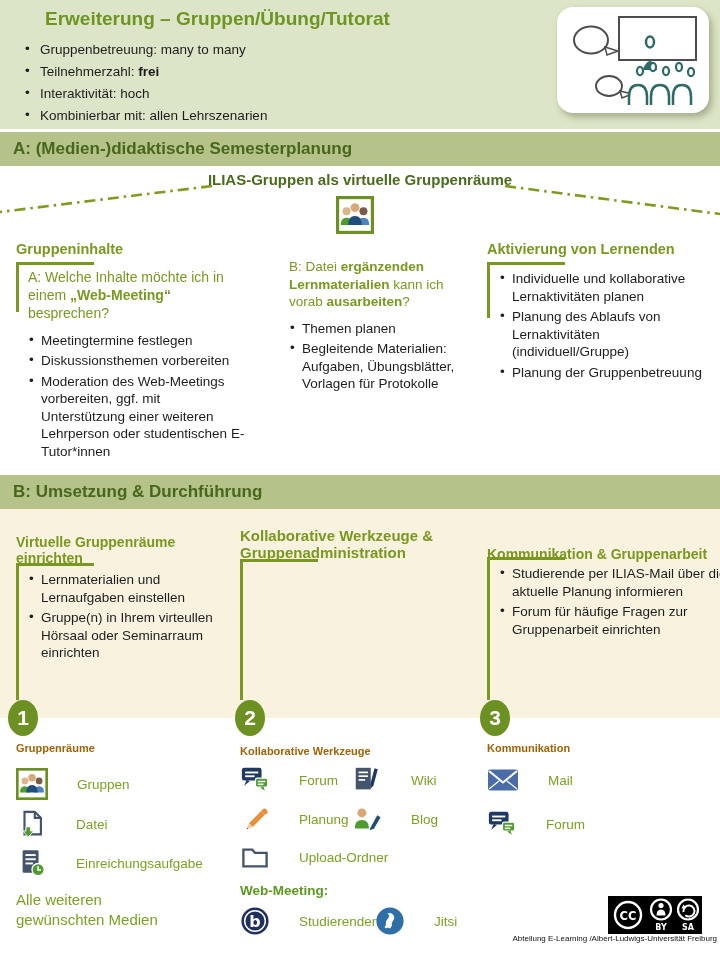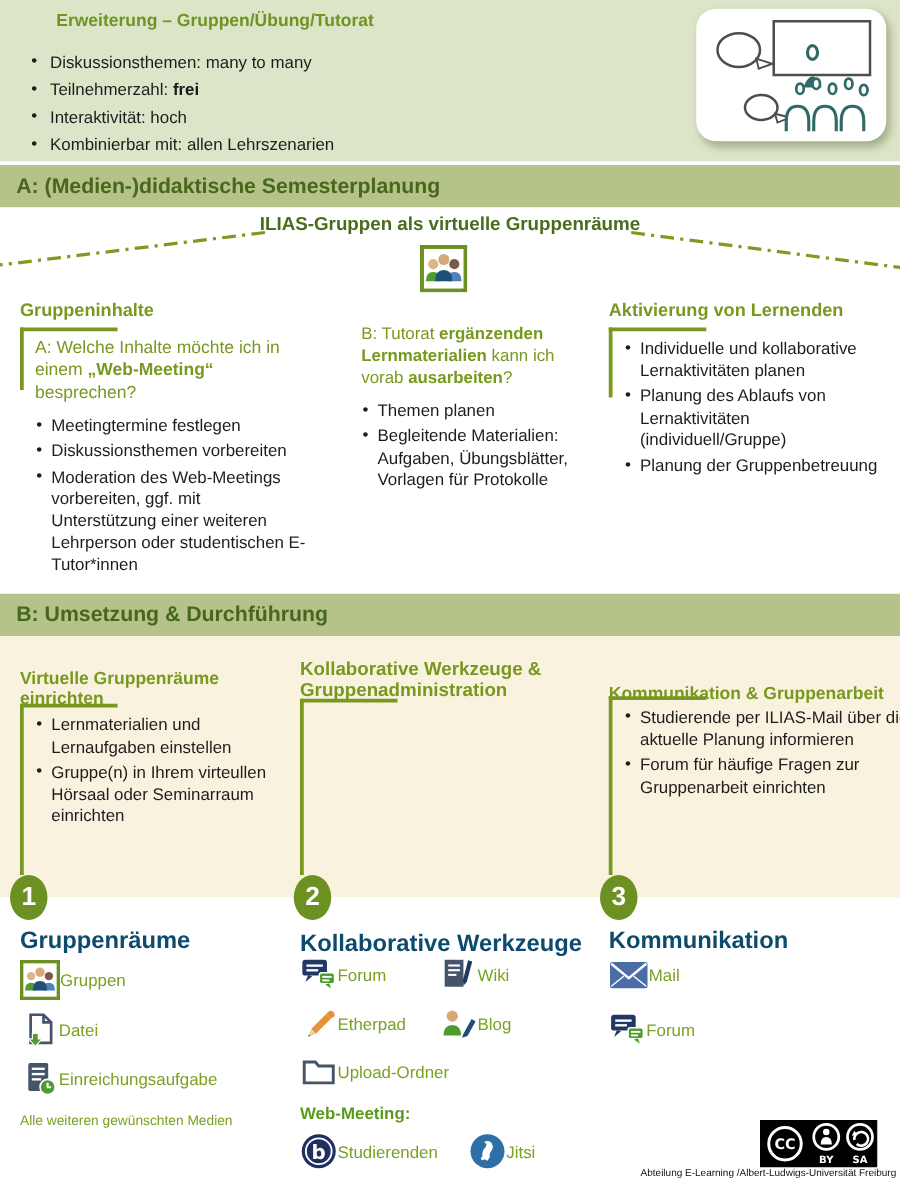--- a/index.html
+++ b/index.html
@@ -2,21 +2,21 @@
 <html><head>
 <meta charset="utf-8">
 <style>
   html,body{margin:0;padding:0}
   body{width:720px;height:960px;position:relative;background:#fff;
        font-family:"Liberation Sans",sans-serif;color:#1d1d1d;overflow:hidden}
   .abs{position:absolute}
 
   
   #hdr{left:0;top:0;width:720px;height:129px;background:#dde5c8}
-  #hdr h1{margin:0;position:absolute;left:45px;top:8px;font-size:14px;font-weight:bold;color:#6f9421}
+  #hdr h1{margin:0;position:absolute;left:45px;top:8px;font-size:19px;font-weight:bold;color:#6f9421}
   #hdr ul{list-style:none;margin:0;padding:0;position:absolute;left:25px;top:42px;font-size:13.5px}
   #hdr li{position:relative;padding-left:15px;margin-bottom:7px}
   #hdr li::before{content:"•";position:absolute;left:0;top:-1px}
   #scene{left:557px;top:7px;width:152px;height:106px;background:#fff;border-radius:16px;
          box-shadow:3px 4px 7px rgba(90,100,60,.45)}
   #scene svg{width:100%;height:100%}
 
   
   .bar{left:0;width:720px;height:34px;background:#b5c289;color:#47671c;font-weight:bold;
        font-size:17px;line-height:34px;padding-left:13px;box-sizing:border-box}
@@ -48,25 +48,25 @@
   #b3{left:487px;top:22px;width:232px}
   #b1 .bracket{position:absolute;left:0;top:44px;width:197px}
   #b2 .bracket{position:absolute;left:0;top:47px;width:235px}
   #b3 .bracket{position:absolute;left:0;top:26px;width:229px}
   .step{position:absolute;width:30px;height:36px;border-radius:50%;background:#6d9023;color:#fff;
         font-weight:bold;font-size:21px;display:flex;align-items:center;justify-content:center;z-index:3}
   #step1{left:8px;top:191px}#step2{left:235px;top:191px}#step3{left:480px;top:191px}
 
   
   #tools{left:0;top:718px;width:720px;height:242px;background:#fff}
-  .thead{position:absolute;color:#0c4a6e;font-weight:bold;font-size:19px}
+  .thead{position:absolute;color:#a16207;font-weight:bold;font-size:11px}
   #th1{left:16px;top:24px}#th2{left:240px;top:27px}#th3{left:487px;top:24px}
-  .itm{position:absolute;display:flex;align-items:center;gap:0;color:#7aa122;font-size:13.5px}
+  .itm{position:absolute;display:flex;align-items:center;gap:29px;color:#7aa122;font-size:13.5px}
   .itm svg{flex:none}
-  .note{position:absolute;color:#7aa122;font-size:11px;line-height:1.35}
+  .note{position:absolute;color:#7aa122;font-size:15px;line-height:1.35}
   #webmeet{position:absolute;left:240px;top:165px;color:#5c9a1e;font-weight:bold;font-size:13.5px}
   #ccbadge{left:608px;top:178px;width:94px;height:38px}
   #credit{right:3px;top:216px;font-size:8px;color:#111;white-space:nowrap}
   b{font-weight:bold}
 </style>
 </head>
 <body>
 
 <svg width="0" height="0" style="position:absolute">
   <defs>
@@ -154,21 +154,21 @@
       <path d="M72 98 v-8 q0-12 9-12 q9 0 9 12 v8" fill="#fff" stroke="#2e6b66" stroke-width="2.5"></path>
       <path d="M94 98 v-8 q0-12 9-12 q9 0 9 12 v8" fill="#fff" stroke="#2e6b66" stroke-width="2.5"></path>
       <path d="M116 98 v-8 q0-12 9-12 q9 0 9 12 v8" fill="#fff" stroke="#2e6b66" stroke-width="2.5"></path>
     </symbol>
   </defs>
 </svg>
 
 <header id="hdr" class="abs">
   <h1>Erweiterung – Gruppen/Übung/Tutorat</h1>
   <ul>
-    <li><span>Diskussionsthemen:</span> <span>many to many</span></li>
+    <li><span>Gruppenbetreuung:</span> <span>many to many</span></li>
     <li><span>Teilnehmerzahl:</span> <b>frei</b></li>
     <li><span>Interaktivität:</span> <span>hoch</span></li>
     <li><span>Kombinierbar mit:</span> <span>allen Lehrszenarien</span></li>
   </ul>
   <div id="scene" class="abs">
     <svg>
         <use href="#sym-scene"></use>
       </svg>
   </div>
 </header>
@@ -198,21 +198,21 @@
       <p class="q"><span>A: Welche Inhalte möchte ich in einem </span><b>„Web-Meeting“</b><span> besprechen?</span></p>
       <ul class="blt">
         <li>Meetingtermine festlegen</li>
         <li>Diskussionsthemen vorbereiten</li>
         <li>Moderation des Web-Meetings vorbereiten, ggf. mit Unterstützung einer weiteren Lehrperson oder studentischen E-Tutor*innen</li>
       </ul>
     </div>
   </div>
 
   <div id="a2" class="col">
-    <p class="q" style="font-size:13.5px"><span>B: Tutorat </span><b>ergänzenden Lernmaterialien</b><span> kann ich vorab </span><b>ausarbeiten</b><span>?</span></p>
+    <p class="q" style="font-size:13.5px"><span>B: Datei </span><b>ergänzenden Lernmaterialien</b><span> kann ich vorab </span><b>ausarbeiten</b><span>?</span></p>
     <ul class="blt">
       <li>Themen planen</li>
       <li>Begleitende Materialien: Aufgaben, Übungsblätter, Vorlagen für Protokolle</li>
     </ul>
   </div>
 
   <div id="a3" class="col">
     <h3 class="ohead">Aktivierung von Lernenden</h3>
     <div class="bracket">
       <span class="vbar" style="height:56px"></span>
@@ -295,21 +295,21 @@
   <div class="itm" style="left:352px;top:47px">
     <svg width="30" height="30">
         <use href="#sym-wiki"></use>
       </svg>
     <span>Wiki</span>
   </div>
   <div class="itm" style="left:240px;top:86px">
     <svg width="30" height="30">
         <use href="#sym-etherpad"></use>
       </svg>
-    <span>Etherpad</span>
+    <span>Planung</span>
   </div>
   <div class="itm" style="left:352px;top:86px">
     <svg width="30" height="30">
         <use href="#sym-blog"></use>
       </svg>
     <span>Blog</span>
   </div>
   <div class="itm" style="left:240px;top:126px">
     <svg width="30" height="26">
         <use href="#sym-folder"></use>

